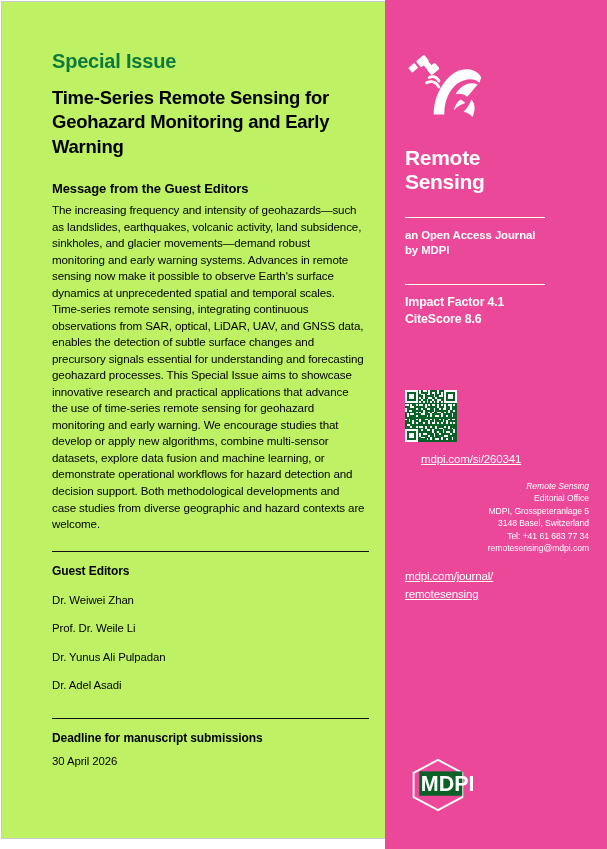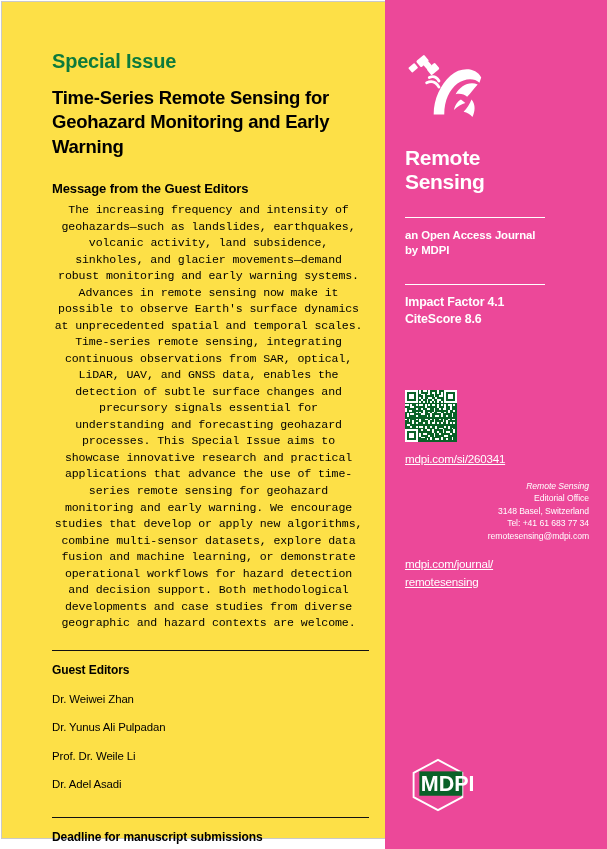--- a/index.html
+++ b/index.html
@@ -34,21 +34,21 @@
 
   
   .left-col {
     position: absolute;
     left: 2px;
     top: 2px;
     width: 383px;
     height: 836px;
     box-sizing: border-box;
     padding: 48px 20px 0 50px;
-    background: #fde047;
+    background: #bef264;
   }
   .special-issue-label {
     color: #0d7a3c;
     font-size: 20px;
     font-weight: bold;
     letter-spacing: -0.2px;
     line-height: 1.1;
     margin: 0 0 14px 0;
   }
   .si-title {
@@ -67,22 +67,21 @@
     letter-spacing: -0.1px;
     margin: 0 0 6px 0;
   }
   .msg-body {
     color: #000000;
     font-size: 11.6px;
     line-height: 1.425;
     letter-spacing: -0.12px;
     margin: 0;
     max-width: 318px;
-    text-align: center;
-    font-family: Liberation Mono, monospace;
+    text-align: left;
   }
 
   .rule {
     border: 0;
     border-top: 1.4px solid #111111;
     margin: 0;
     width: 317px;
   }
   .section-block { margin-top: 18px; }
   .section-heading {
@@ -163,20 +162,21 @@
     display: block;
     background: #0a6128;
   }
   .si-link {
     display: inline-block;
     font-size: 11.6px;
     color: #ffffff;
     text-decoration: underline;
     letter-spacing: -0.2px;
     margin-top: 10px;
+    margin-left: 16px;
   }
   .office {
     margin-top: 13px;
     font-size: 8.6px;
     line-height: 1.44;
     letter-spacing: -0.05px;
     text-align: right;
   }
   .office .italic { font-style: italic; }
   .journal-link {
@@ -209,22 +209,22 @@
     <h1 class="si-title">Time-Series Remote Sensing for Geohazard Monitoring and Early Warning</h1>
 
     <div class="msg-heading">Message from the Guest Editors</div>
 
     <p class="msg-body">The increasing frequency and intensity of geohazards—such as landslides, earthquakes, volcanic activity, land subsidence, sinkholes, and glacier movements—demand robust monitoring and early warning systems. Advances in remote sensing now make it possible to observe Earth's surface dynamics at unprecedented spatial and temporal scales. Time-series remote sensing, integrating continuous observations from SAR, optical, LiDAR, UAV, and GNSS data, enables the detection of subtle surface changes and precursory signals essential for understanding and forecasting geohazard processes. This Special Issue aims to showcase innovative research and practical applications that advance the use of time-series remote sensing for geohazard monitoring and early warning. We encourage studies that develop or apply new algorithms, combine multi-sensor datasets, explore data fusion and machine learning, or demonstrate operational workflows for hazard detection and decision support. Both methodological developments and case studies from diverse geographic and hazard contexts are welcome.</p>
 
     <div class="section-block">
       <hr class="rule">
       <div class="section-heading">Guest Editors</div>
       <div class="editor-row">Dr. Weiwei Zhan</div>
+      <div class="editor-row">Prof. Dr. Weile Li</div>
       <div class="editor-row">Dr. Yunus Ali Pulpadan</div>
-      <div class="editor-row">Prof. Dr. Weile Li</div>
       <div class="editor-row">Dr. Adel Asadi</div>
     </div>
 
     <div class="deadline-block">
       <hr class="rule">
       <div class="section-heading">Deadline for manuscript submissions</div>
       <div class="deadline-date">30 April 2026</div>
     </div>
 
   </div>
@@ -412,20 +412,21 @@
             <rect x="23" y="27" width="1" height="1"></rect>
           <rect x="26" y="26" width="1" height="2"></rect>
         </g>
       </svg>
       <a class="si-link" href="#">mdpi.com/si/260341</a>
     </div>
 
     <div class="office">
       <div class="italic">Remote Sensing</div>
       <div>Editorial Office</div>
+      <div>MDPI, Grosspeteranlage 5</div>
       <div>3148 Basel, Switzerland</div>
       <div>Tel: +41 61 683 77 34</div>
       <div>remotesensing@mdpi.com</div>
     </div>
 
     <a class="journal-link" href="#">
       <span>mdpi.com/journal/</span><br>
       <span>remotesensing</span>
     </a>
 

